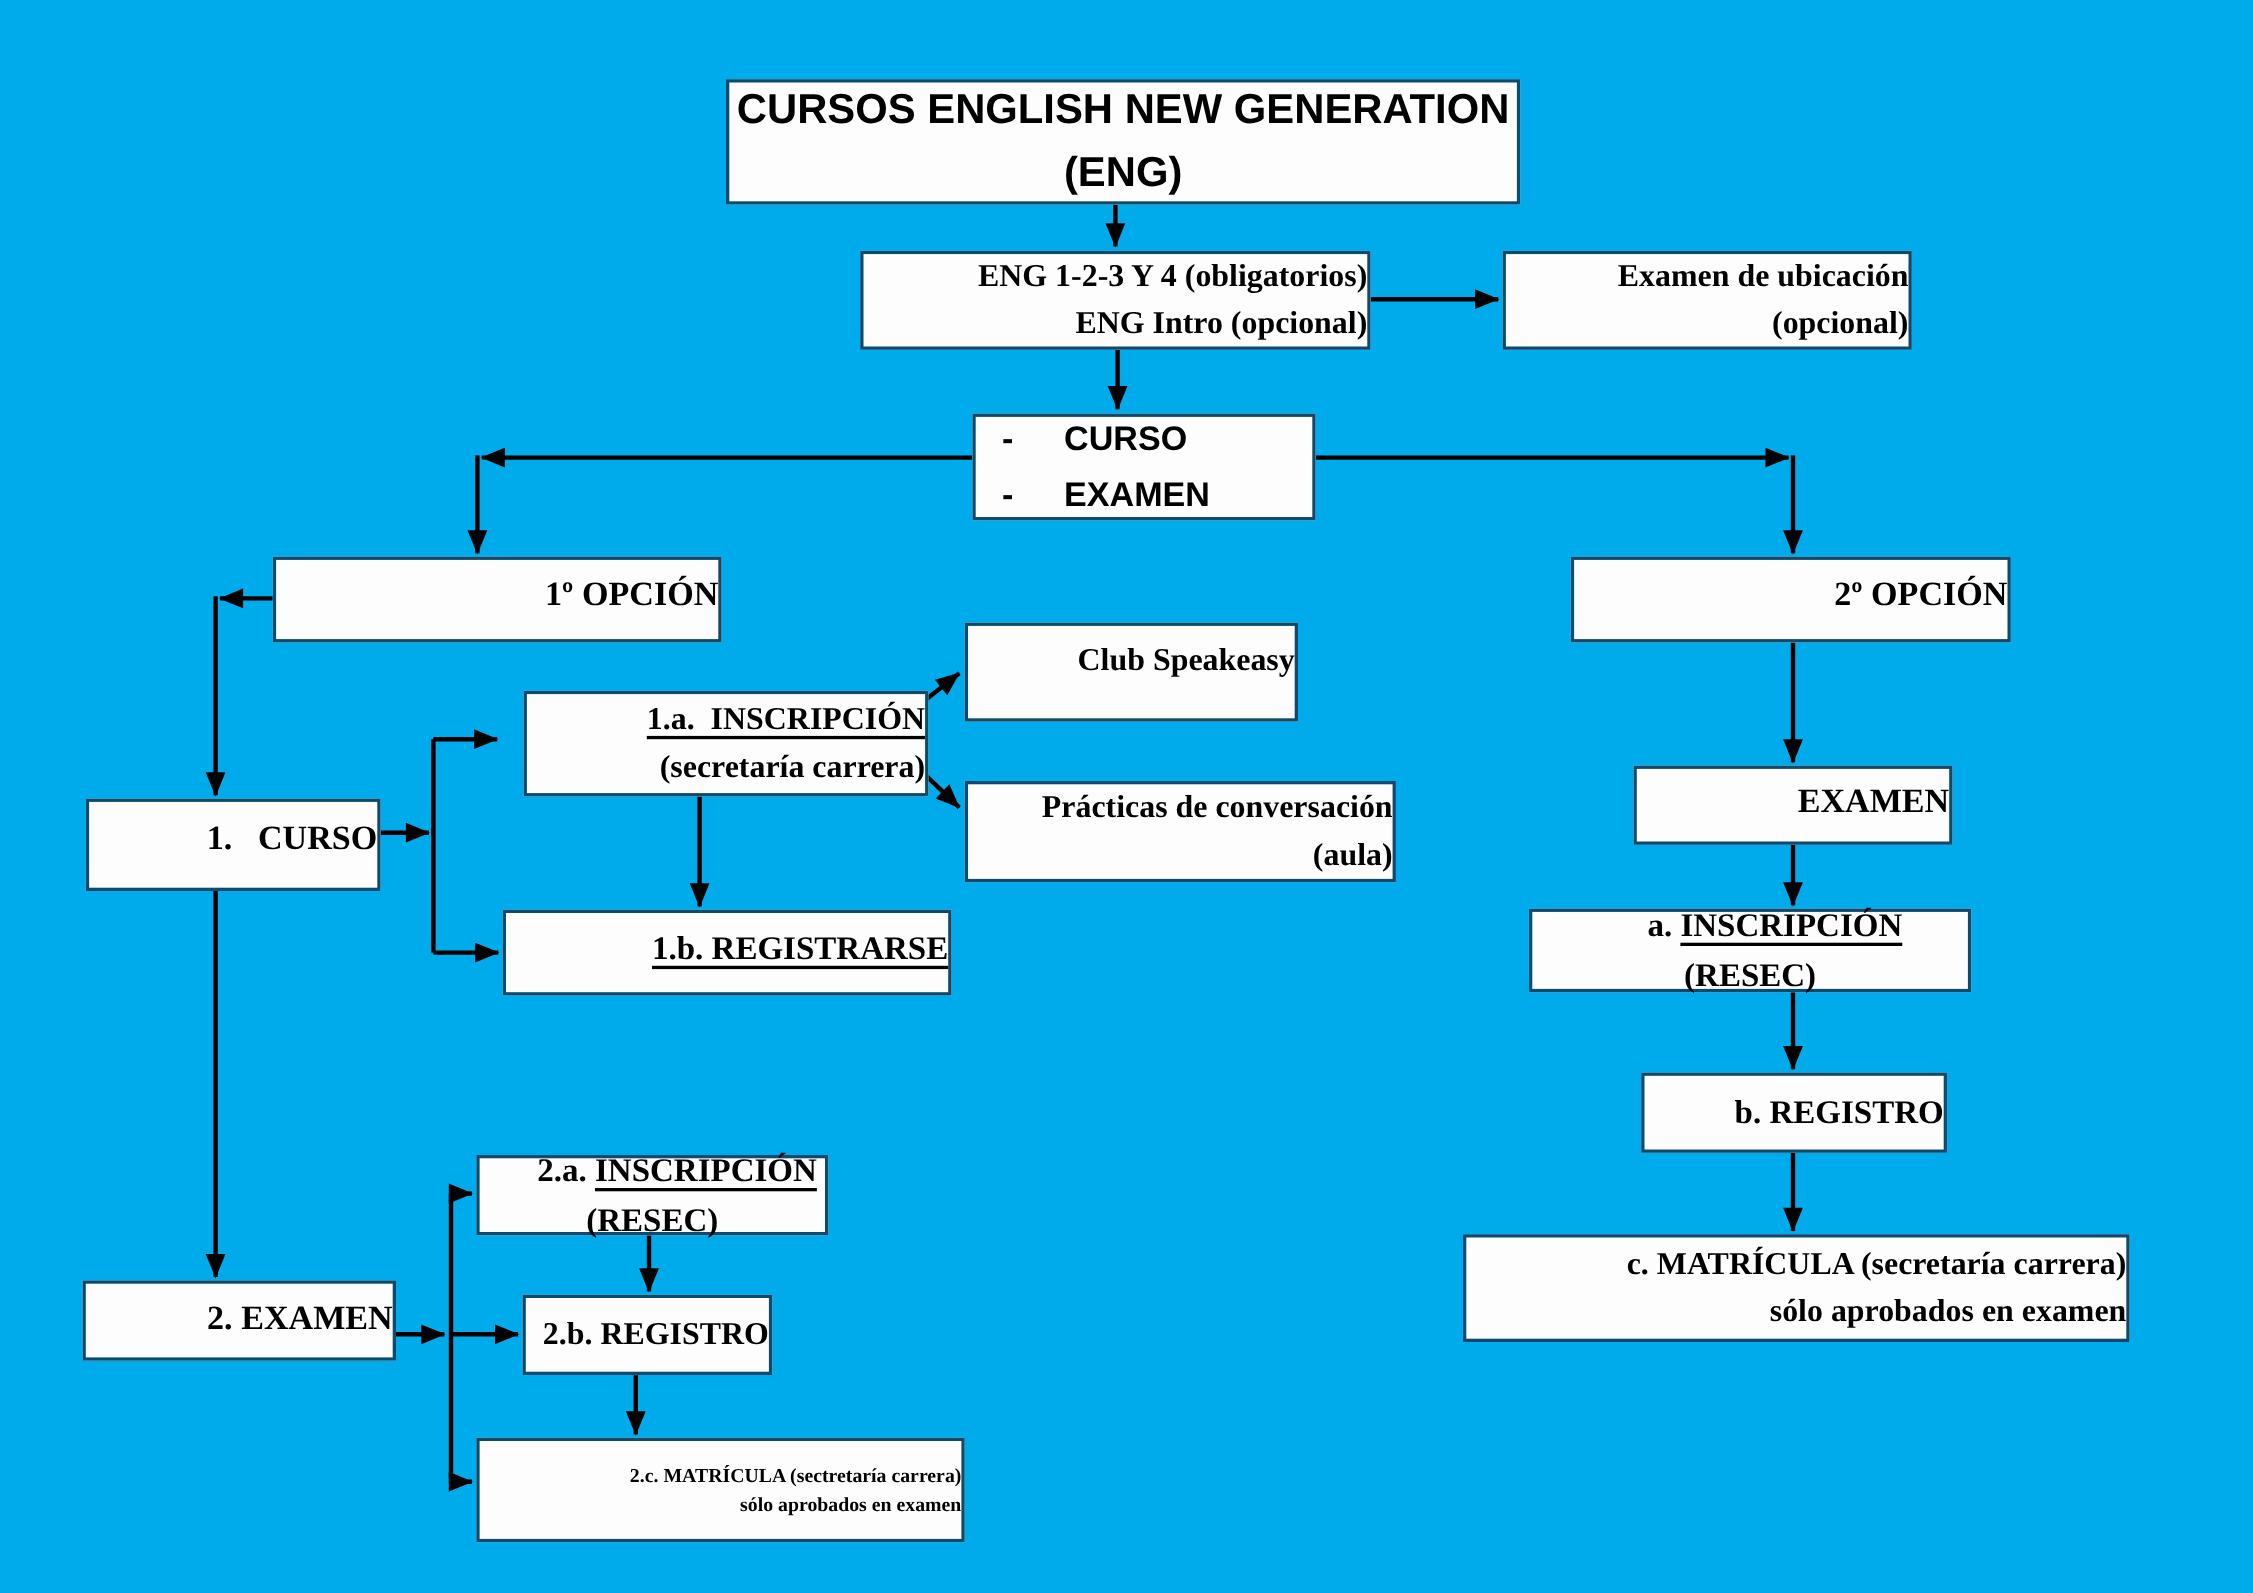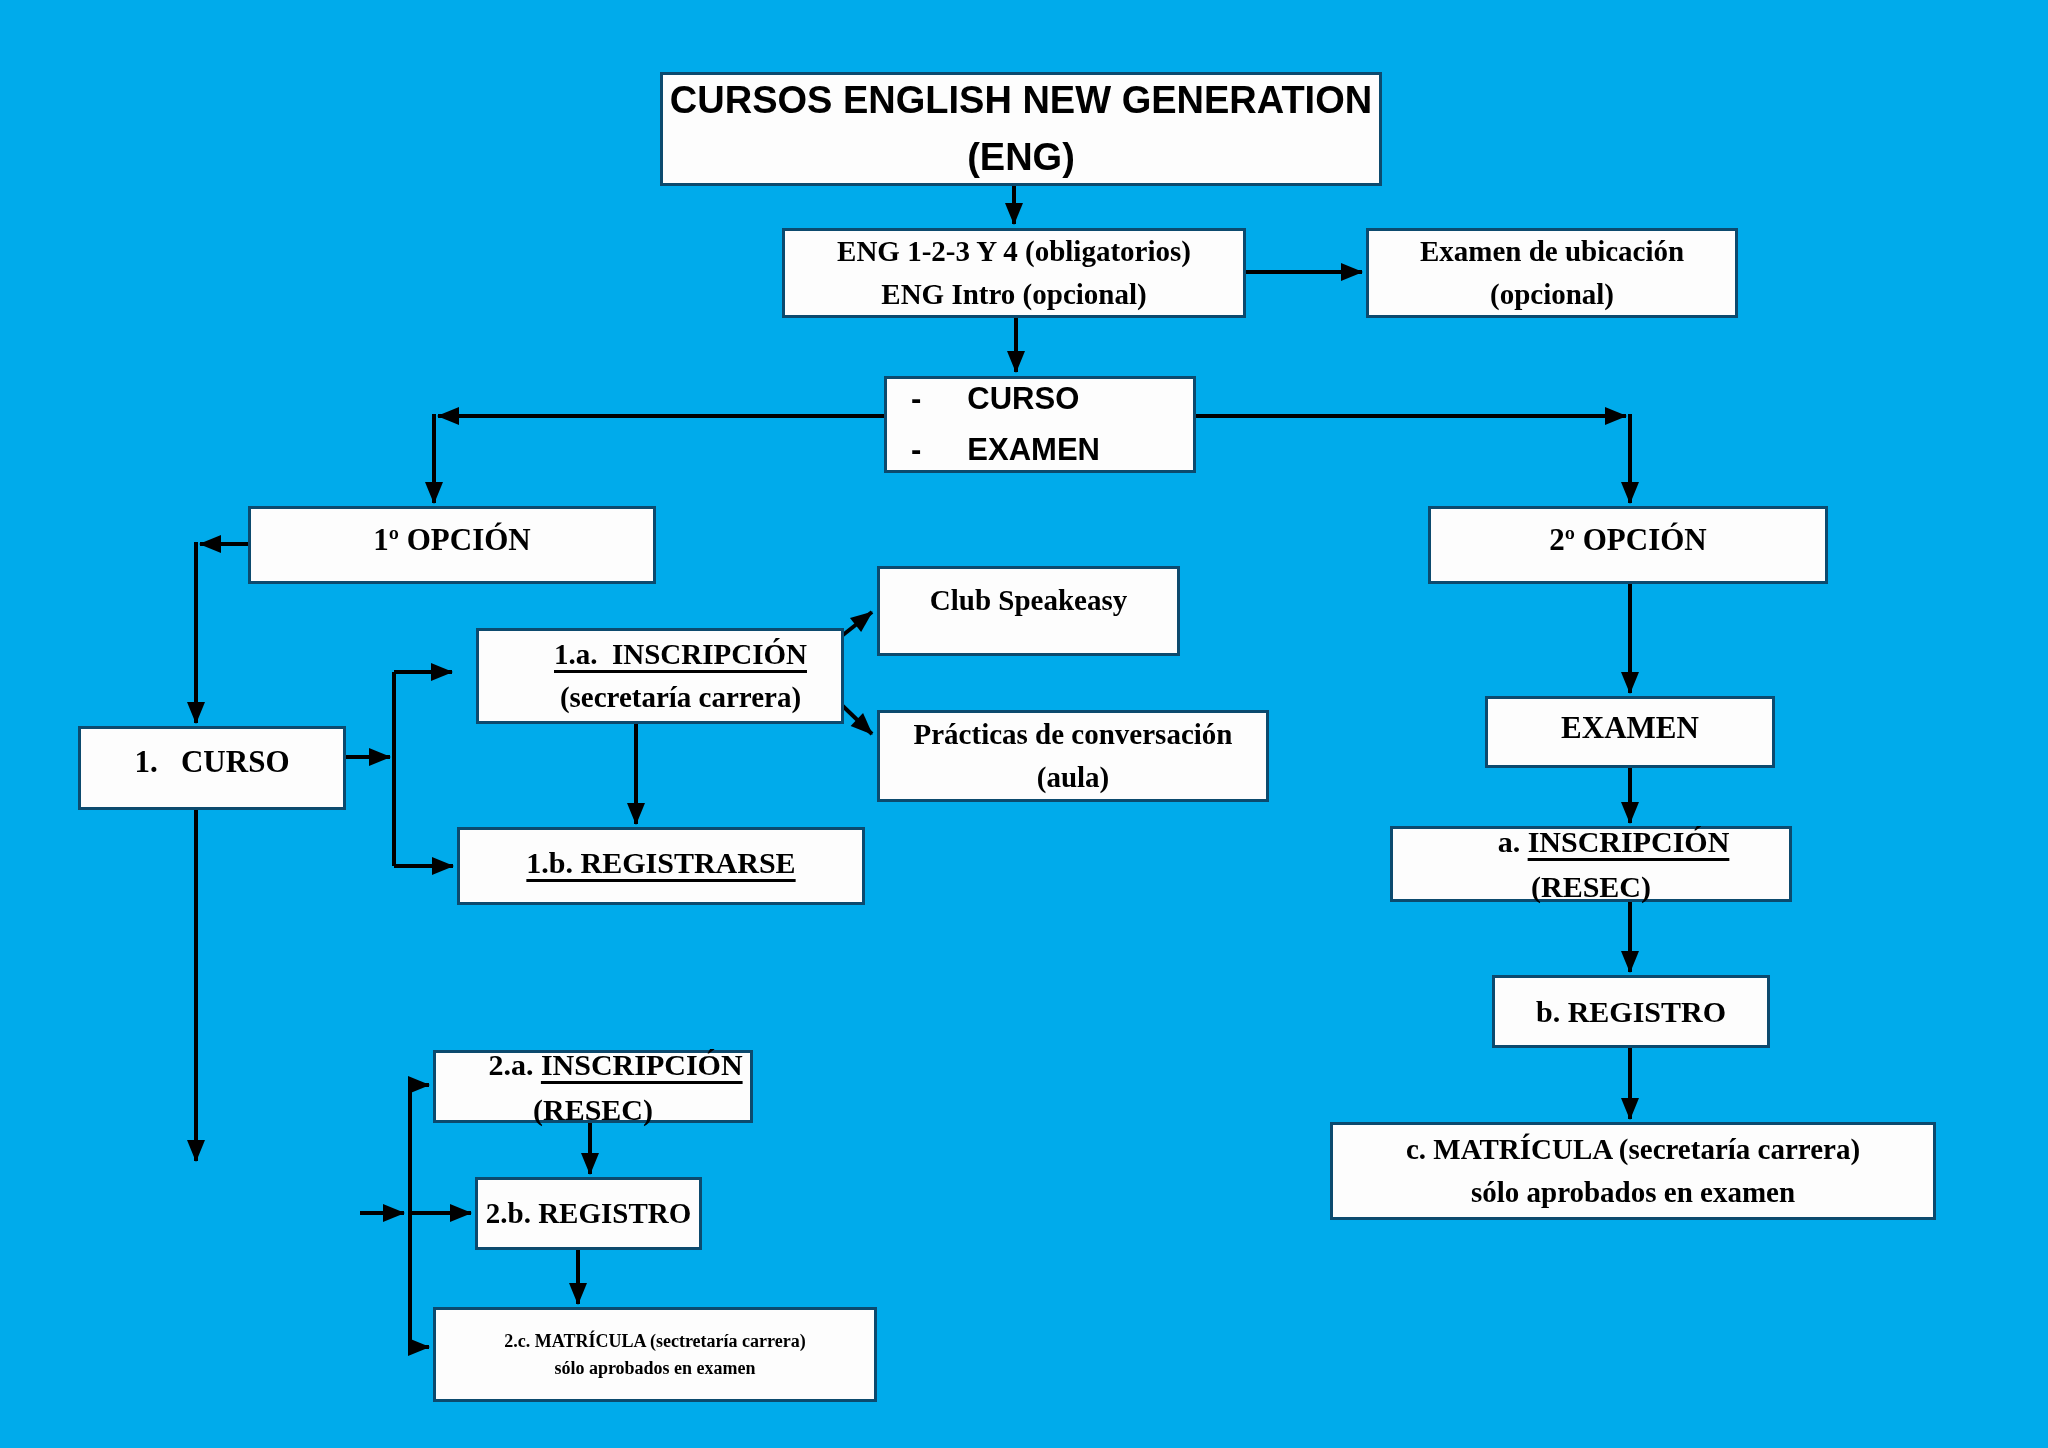--- a/index.html
+++ b/index.html
@@ -21,21 +21,21 @@
     background:#FDFDFD;
     border:3px solid #0c4a6e;
     display:flex;
     flex-direction:column;
     align-items:center;
     justify-content:center;
     text-align:center;
     line-height:1.5;
     white-space:pre-wrap;
   }
-  .serif { font-family:"Liberation Serif","DejaVu Serif",serif; font-weight:700; }
+  .serif { font-family:"Liberation Serif","DejaVu Serif",serif; font-weight:700;align-items:flex-end; }
   .sans  { font-family:"Liberation Sans","DejaVu Sans",sans-serif; font-weight:700; }
   .top   { justify-content:flex-start; }
   .ul    { text-decoration:underline; text-decoration-thickness:3px; text-underline-offset:6px; }
   .bline { white-space:pre-wrap; }
   
   .ce-row {
     display:flex;
     width:100%;
     padding-left:48px;
     gap:46px;
@@ -160,20 +160,23 @@
 
   <div class="box serif" style="left: 1492px; top: 975px; width: 278px; height: 73px; font-size: 30px; background-color: rgb(253, 253, 253);">
     <div class="bline">b. REGISTRO</div>
   </div>
 
   <div class="box serif" style="left: 1330px; top: 1122px; width: 606px; height: 98px; font-size: 29px; background-color: rgb(253, 253, 253);">
     <div class="bline">c. MATRÍCULA (secretaría carrera)</div>
     <div class="bline">sólo aprobados en examen</div>
   </div>
 
+  <div class="box serif top" style="left: 75px; top: 1164px; width: 285px; height: 73px; font-size: 31px; padding-top: 8px; background-color: rgb(253, 253, 253);">
+    <div class="bline">2. EXAMEN</div>
+  </div>
 
   <div class="box serif" style="left: 433px; top: 1050px; width: 320px; height: 73px; font-size: 30px; background-color: rgb(253, 253, 253);">
     <div class="bline">
       <span>2.a. </span><span class="ul">INSCRIPCIÓN</span><span> (RESEC)</span>
     </div>
   </div>
 
   <div class="box serif" style="left: 475px; top: 1177px; width: 227px; height: 73px; font-size: 29px; background-color: rgb(253, 253, 253);">
     <div class="bline">2.b. REGISTRO</div>
   </div>

